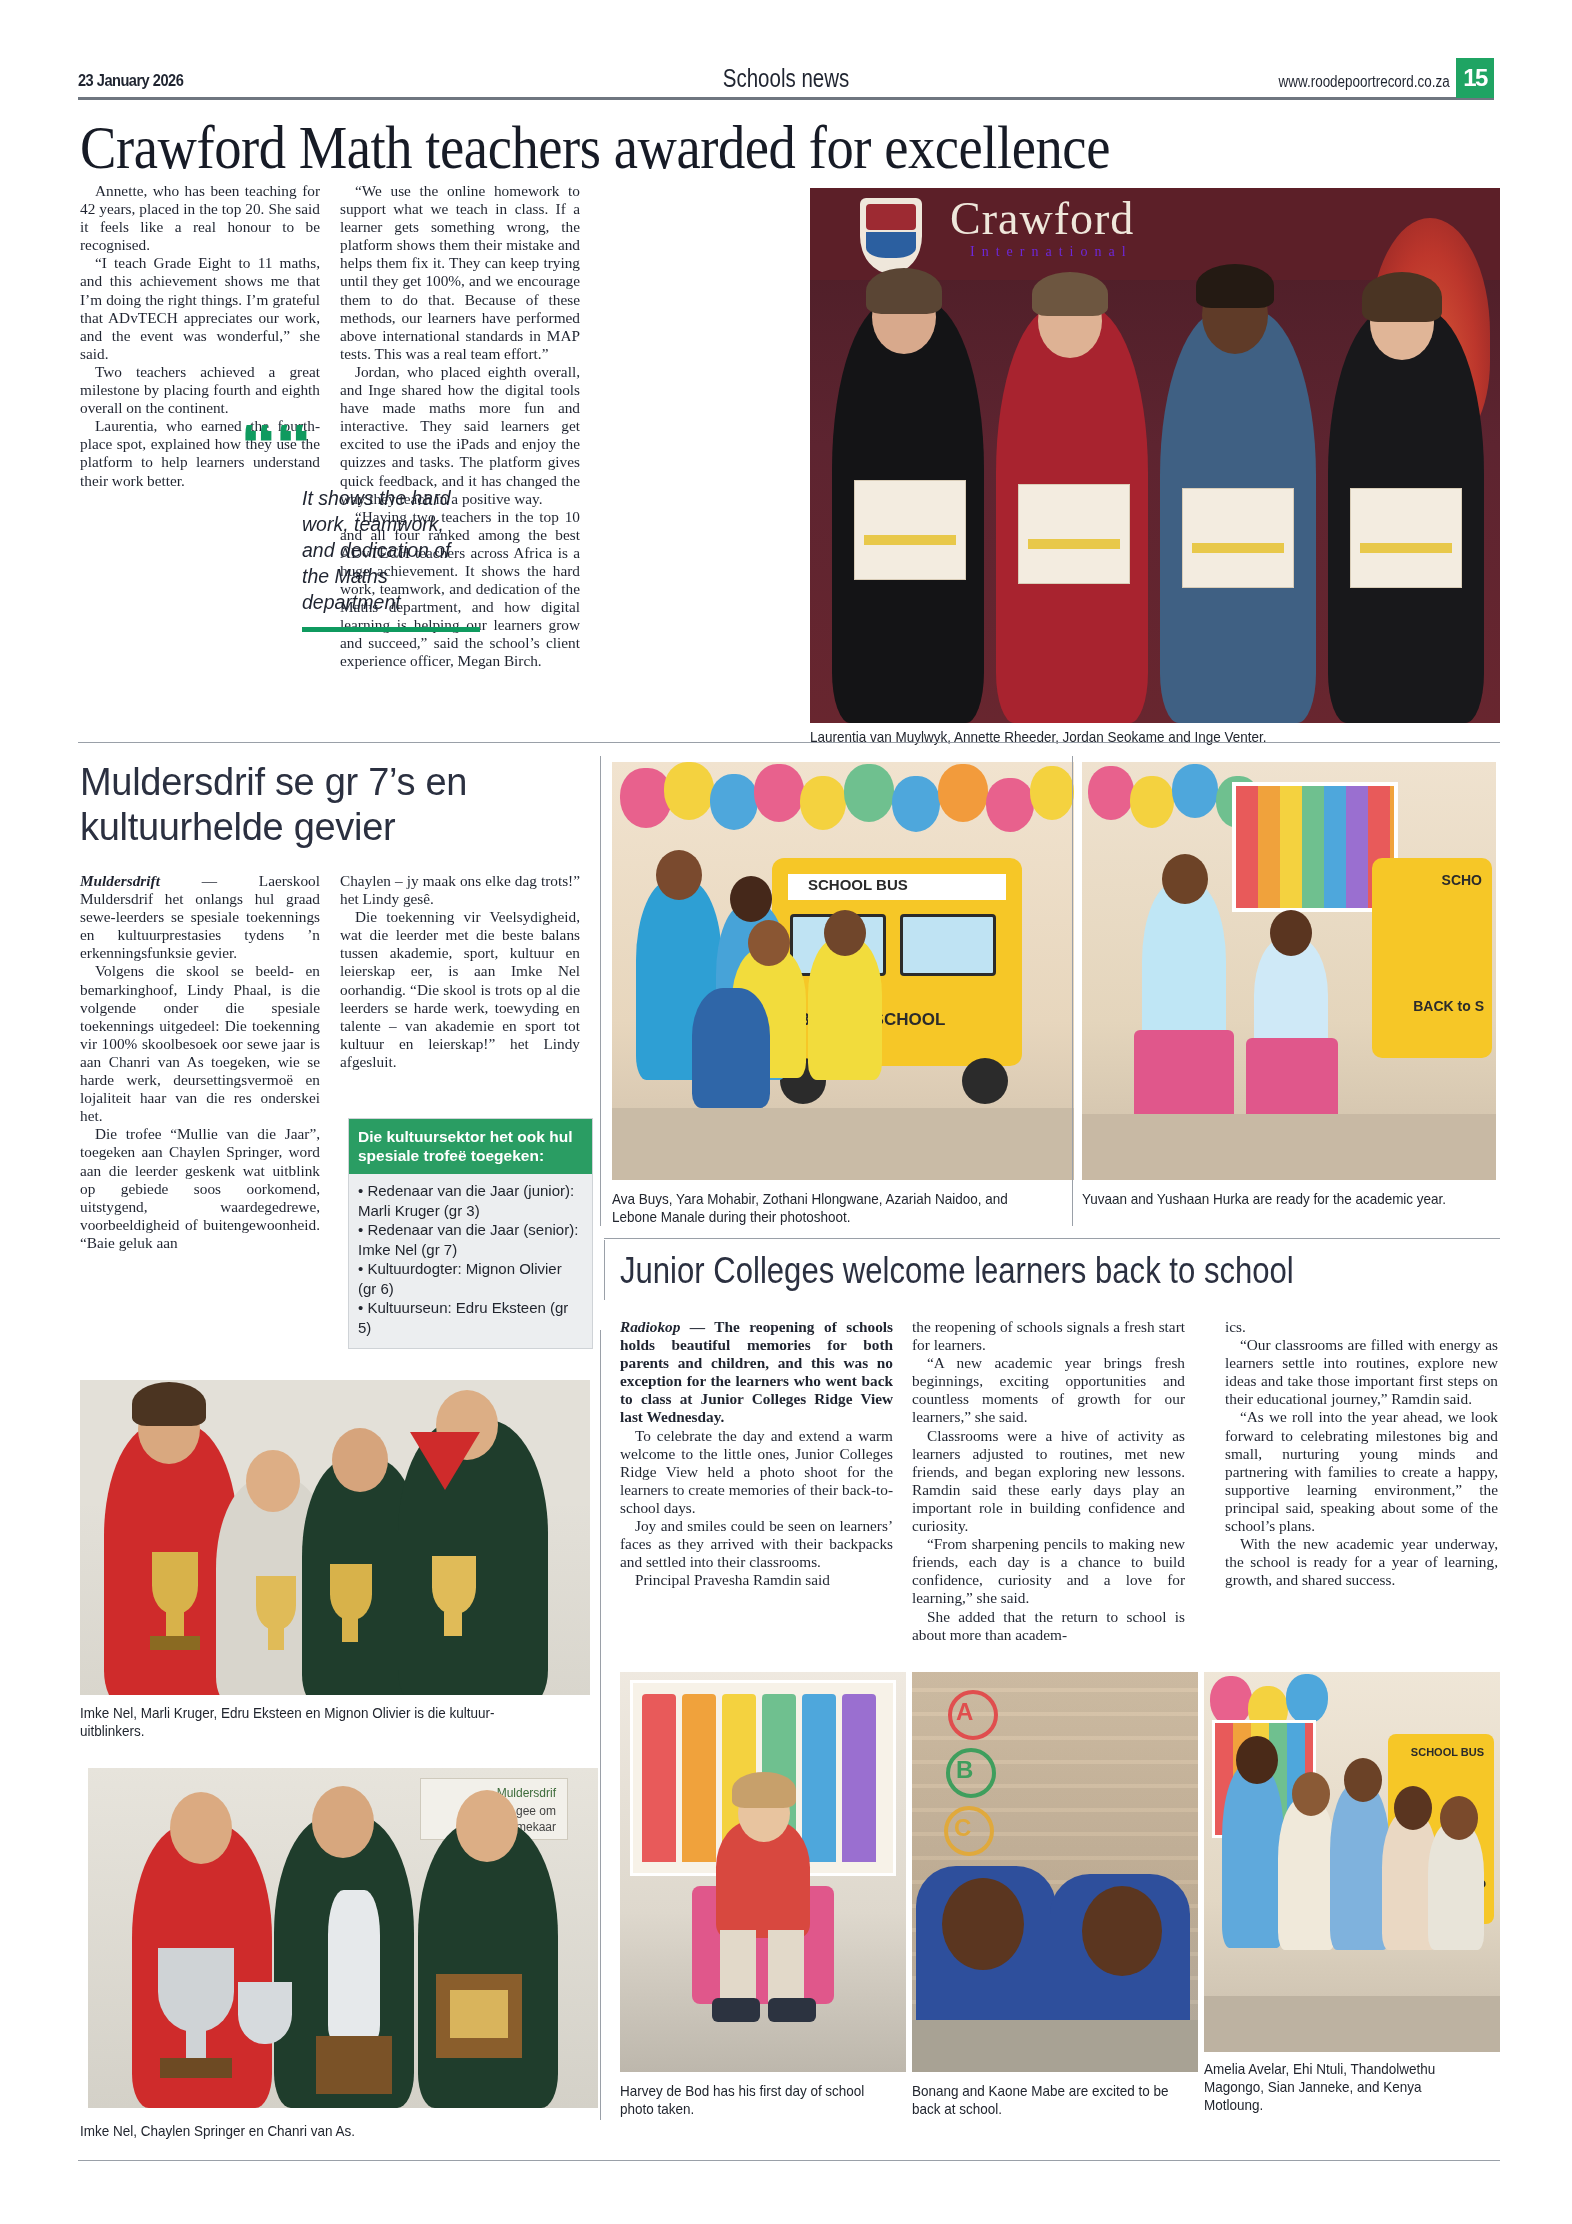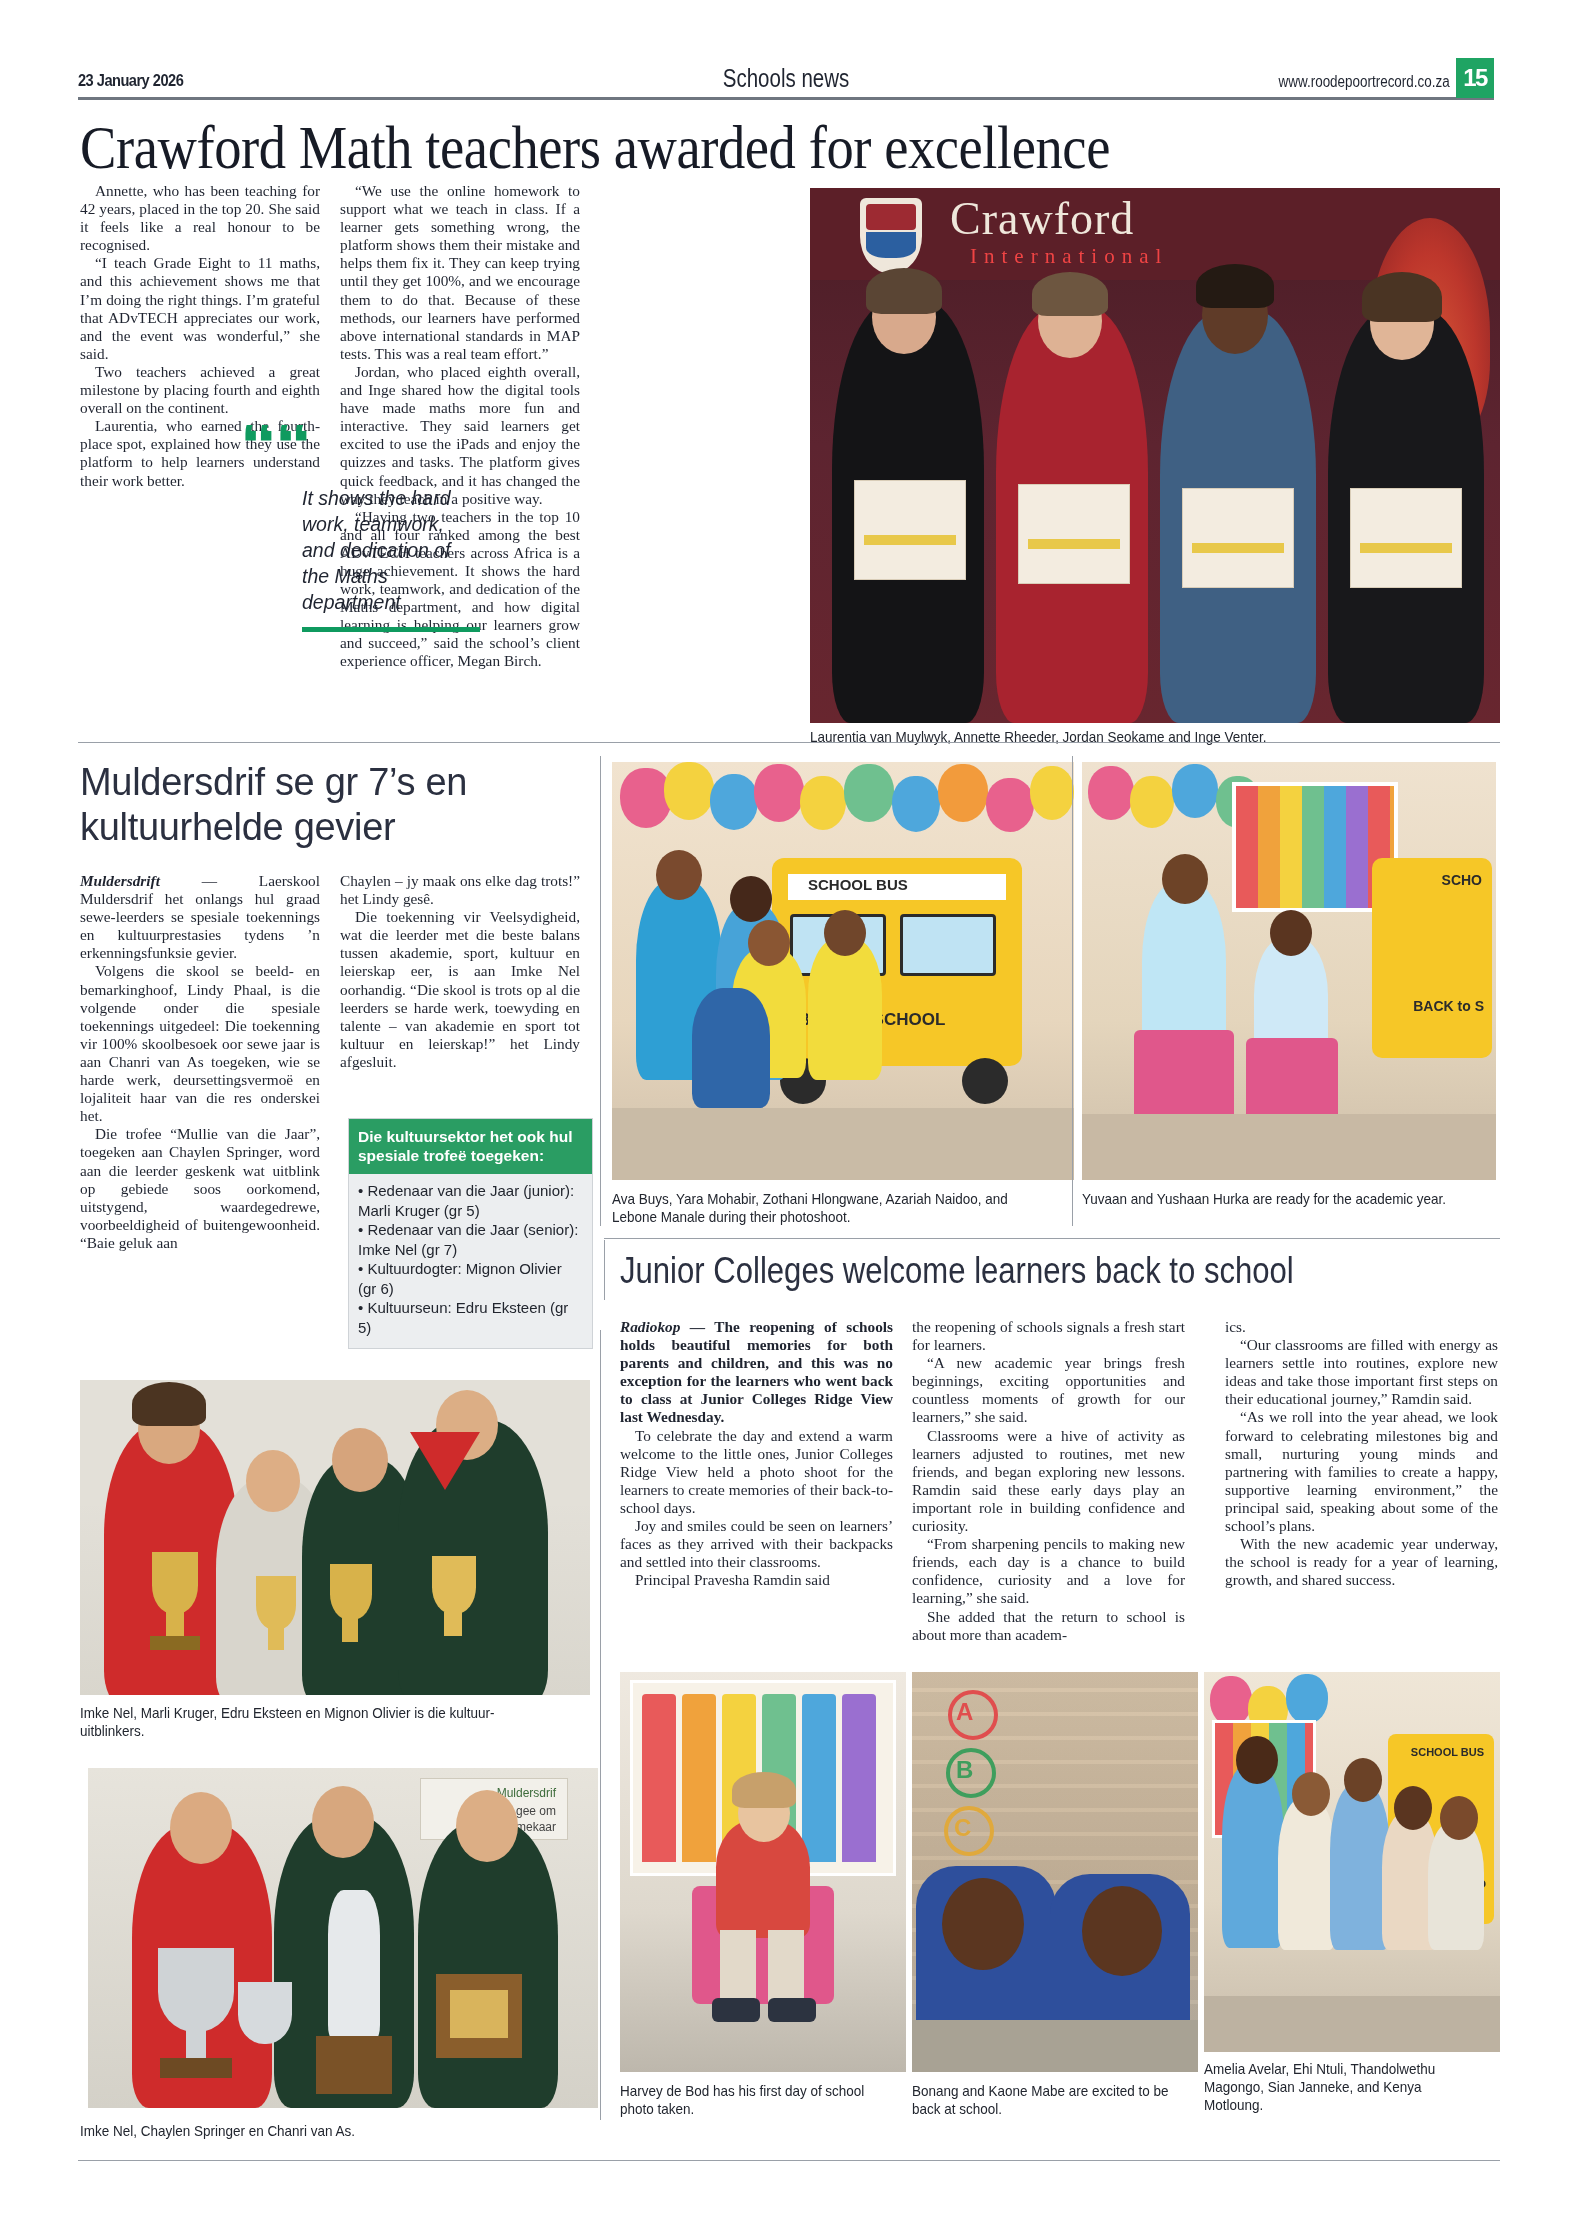--- a/index.html
+++ b/index.html
@@ -219,21 +219,21 @@
     <div class="pq-text">It shows the hard work, teamwork, and dedication of the Maths department</div>
     <div class="pq-rule"></div>
   </div>
 
   <div class="a1-photo">
     <div class="ph">
       <div class="ph-bg" style="background:linear-gradient(180deg,#4a1d26 0%,#5d2430 48%,#68262f 100%);"></div>
 
       <div style="position:absolute;left:0;top:0;width:100%;height:92px;background:#5c1f28;"></div>
       <div style="position:absolute;left:140px;top:4px;font-family:'Liberation Serif',serif;font-size:46px;color:#efe7db;letter-spacing:1px;">Crawford</div>
-      <div style="position:absolute;left:160px;top:56px;font-family:'Liberation Serif',serif;font-size:21px;color:#ef4444;letter-spacing:7px;">International</div>
+      <div style="position:absolute;left:160px;top:56px;font-family:'Liberation Serif',serif;font-size:14px;color:#6d28d9;letter-spacing:7px;">International</div>
       <div style="position:absolute;left:50px;top:10px;width:62px;height:76px;background:#efe7db;border-radius:6px 6px 50% 50%;"></div>
       <div style="position:absolute;left:56px;top:16px;width:50px;height:26px;background:#9d2a32;border-radius:4px;"></div>
       <div style="position:absolute;left:56px;top:44px;width:50px;height:26px;background:#2b5fa0;border-radius:0 0 40% 40%;"></div>
 
       <div style="position:absolute;right:10px;top:30px;width:120px;height:230px;background:radial-gradient(ellipse at 50% 70%,#e8603a 0%,#c8392c 55%,#8e2424 100%);border-radius:60% 60% 45% 45%;opacity:.9;"></div>
 
       <div class="figure" style="left:22px;top:112px;width:152px;height:423px;background:#141416;"></div>
       <div class="head-c" style="left:62px;top:92px;width:64px;height:74px;background:#d8a98c;"></div>
       <div style="position:absolute;left:56px;top:80px;width:76px;height:46px;background:#5a4534;border-radius:50% 50% 20% 20%;"></div>
       <div class="cert" style="left:44px;top:292px;width:112px;height:100px;"></div>
@@ -267,21 +267,21 @@
   </div>
 
   <div class="col" id="a2c2">
     <p class="noind">Chaylen – jy maak ons elke dag trots!” het Lindy gesê.</p>
     <p>Die toekenning vir Veelsydigheid, wat die leerder met die beste balans tussen akademie, sport, kultuur en leierskap eer, is aan Imke Nel oorhandig. “Die skool is trots op al die leerders se harde werk, toewyding en talente – van akademie en sport tot kultuur en leierskap!” het Lindy afgesluit.</p>
   </div>
 
   <div class="infobox">
     <div class="infobox-head">Die kultuursektor het ook hul spesiale trofeë toegeken:</div>
     <div class="infobox-body">
-      <div>• Redenaar van die Jaar (junior): Marli Kruger (gr 5)</div>
+      <div>• Redenaar van die Jaar (junior): Marli Kruger (gr 3)</div>
       <div>• Redenaar van die Jaar (senior): Imke Nel (gr 7)</div>
       <div>• Kultuurdogter: Mignon Olivier (gr 6)</div>
       <div>• Kultuurseun: Edru Eksteen (gr 5)</div>
     </div>
   </div>
 
   <div class="a2-photo-a">
     <div class="ph">
       <div class="ph-bg" style="background:linear-gradient(180deg,#f1e3cf 0%,#e7d6bd 62%,#cfc0ab 100%);"></div>
       <div class="balloon" style="left:8px;top:6px;width:52px;height:60px;background:#e8618d;"></div>

